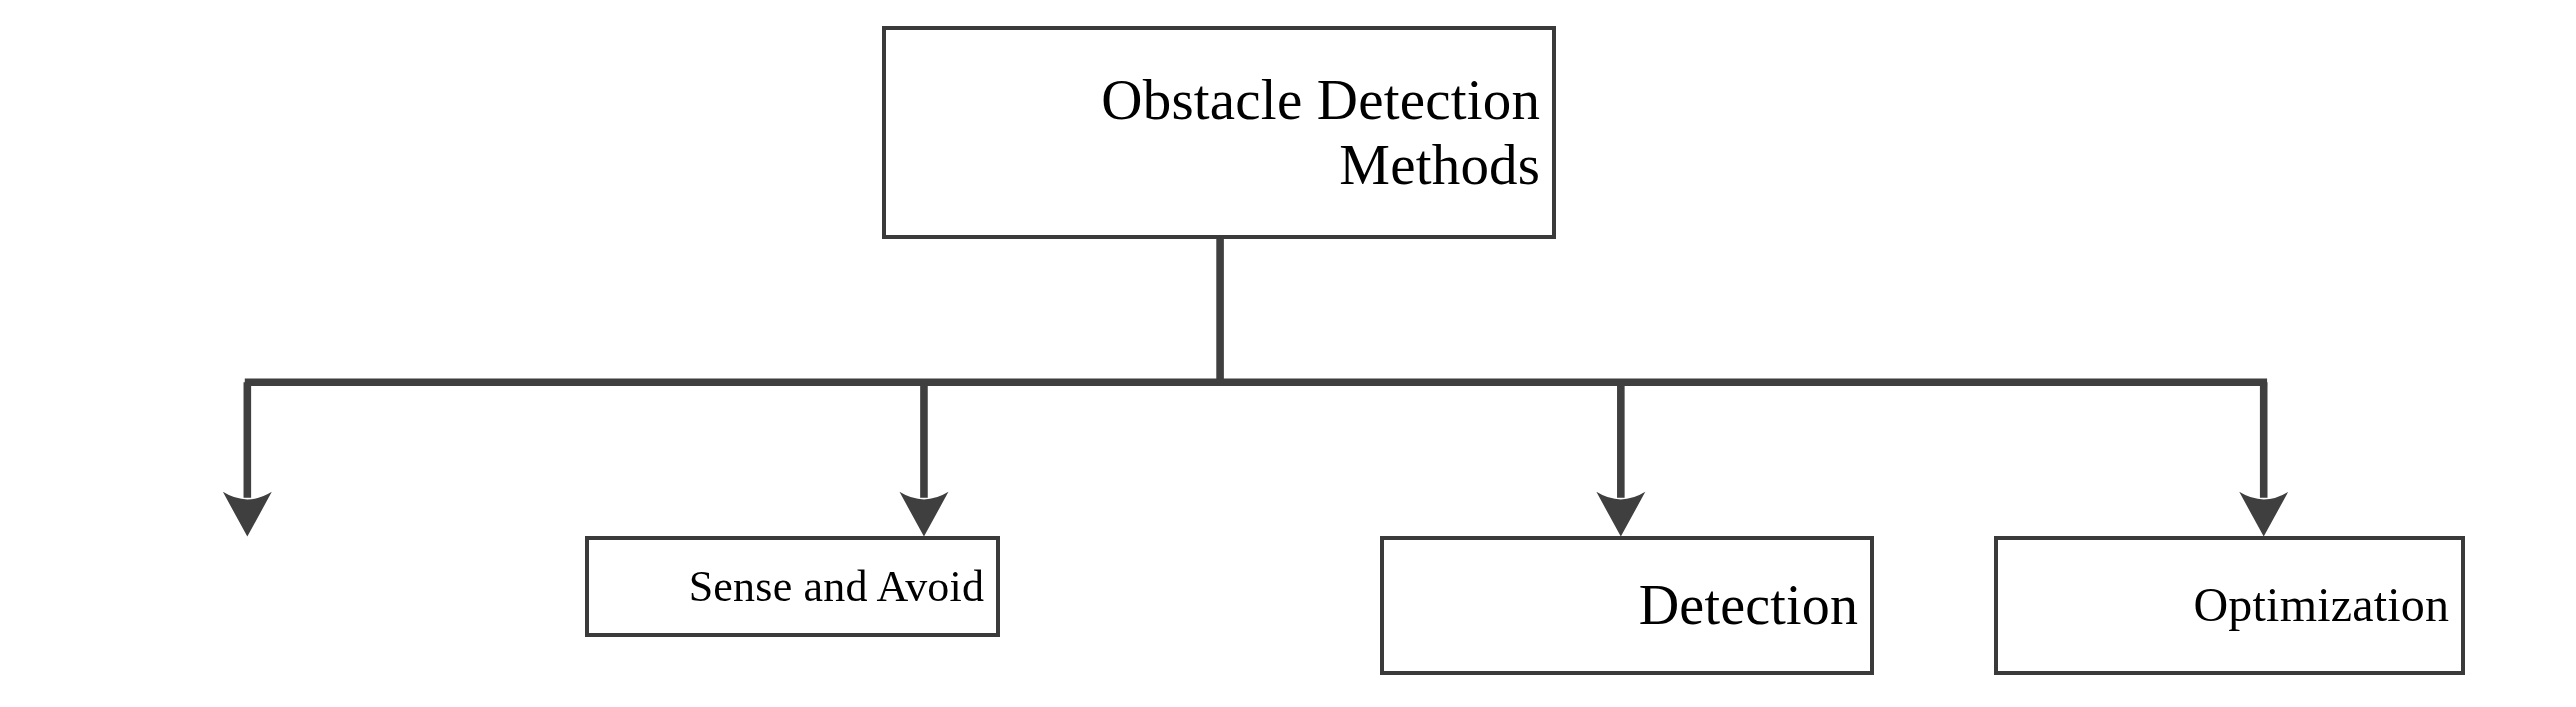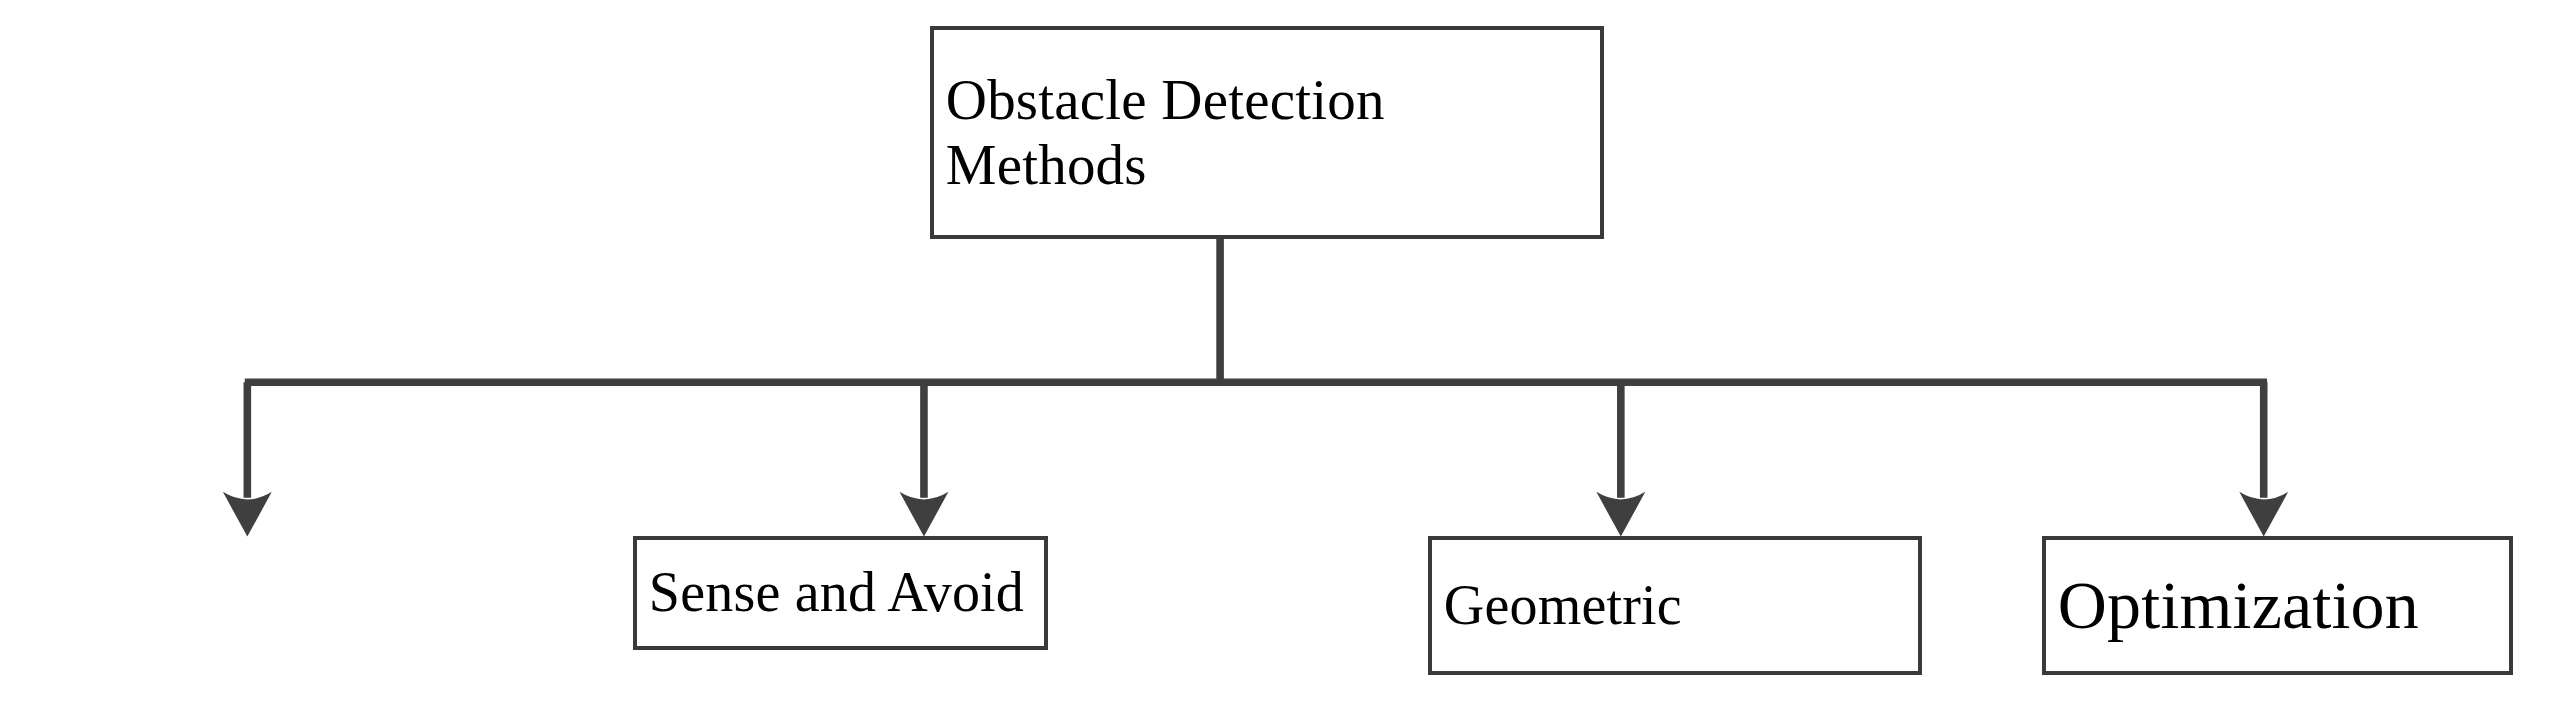--- a/index.html
+++ b/index.html
@@ -27,26 +27,25 @@
     display: block;
   }
   .node-box {
     position: absolute;
     box-sizing: border-box;
     background: #ffffff;
     border: 4.2px solid #3a3a3a;
     display: flex;
     align-items: center;
     justify-content: center;
-    text-align: left;
+    text-align: right;
     color: #000000;
     line-height: 1.13;
     letter-spacing: 0.2px;
     z-index: 3;
-    margin-left: 48px;
   }
   .node-label {
     display: block;
     width: 100%;
     padding: 0 11.8px;
     box-sizing: border-box;
     white-space: pre-line;
   }
   #node-root {
     left: 882px;
@@ -59,36 +58,36 @@
     left: 30px;
     top: 536px;
     width: 377px;
     height: 139px;
     font-size: 56px;
   }
   #node-sense-and-avoid {
     left: 585px;
     top: 536px;
     width: 415px;
-    height: 114px;
-    font-size: 56px;
+    height: 101px;
+    font-size: 44px;
   }
   #node-geometric {
     left: 1380px;
     top: 536px;
     width: 494px;
     height: 139px;
     font-size: 56px;
   }
   #node-optimization {
     left: 1994px;
     top: 536px;
     width: 471px;
     height: 139px;
-    font-size: 68px;
+    font-size: 48px;
   }
 </style>
 </head>
 <body>
 
 <div id="diagram-root">
 
   <svg id="diagram-svg" viewBox="0 0 3053 838" xmlns="http://www.w3.org/2000/svg">
     <g fill="none" stroke="#3f3f3f" stroke-width="9" stroke-linecap="butt">
 
@@ -114,21 +113,21 @@
     <span class="node-label">Obstacle Detection
 Methods</span>
   </div>
 
 
   <div class="node-box" id="node-sense-and-avoid">
     <span class="node-label">Sense and Avoid</span>
   </div>
 
   <div class="node-box" id="node-geometric">
-    <span class="node-label">Geometric</span>
+    <span class="node-label">Detection</span>
   </div>
 
   <div class="node-box" id="node-optimization">
     <span class="node-label">Optimization</span>
   </div>
 
 </div>
 
 
 </body></html>

